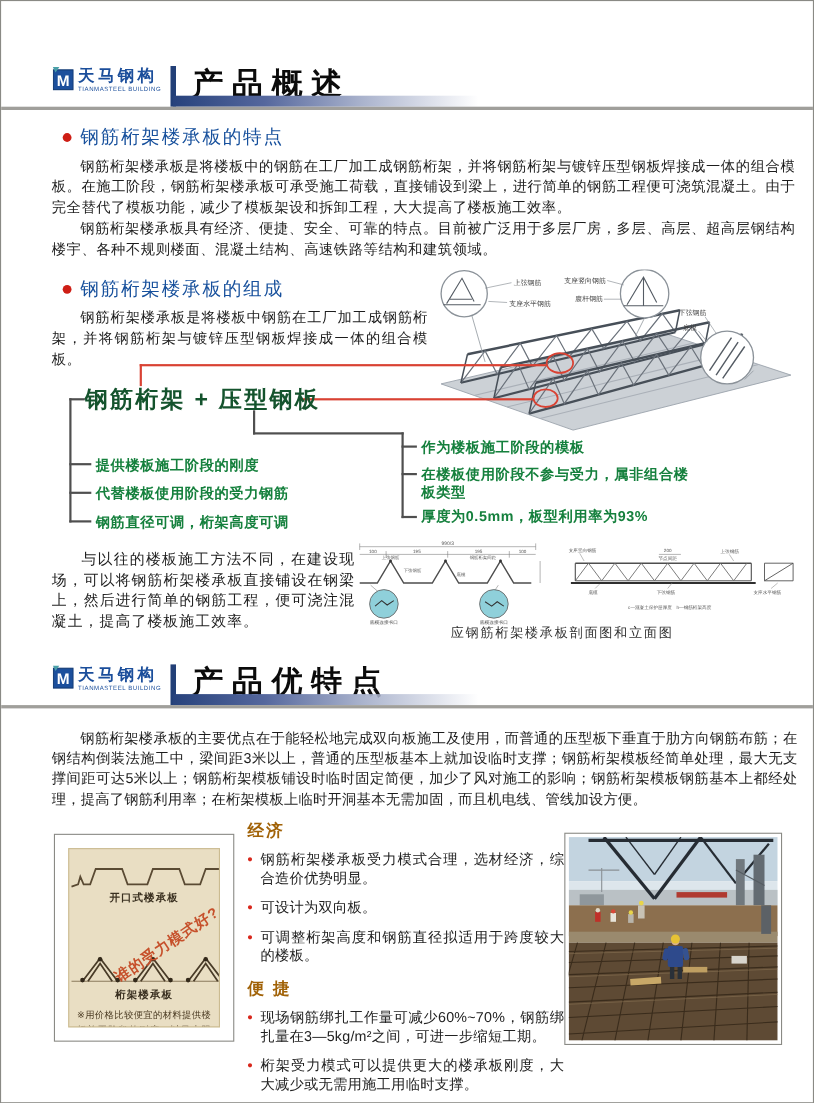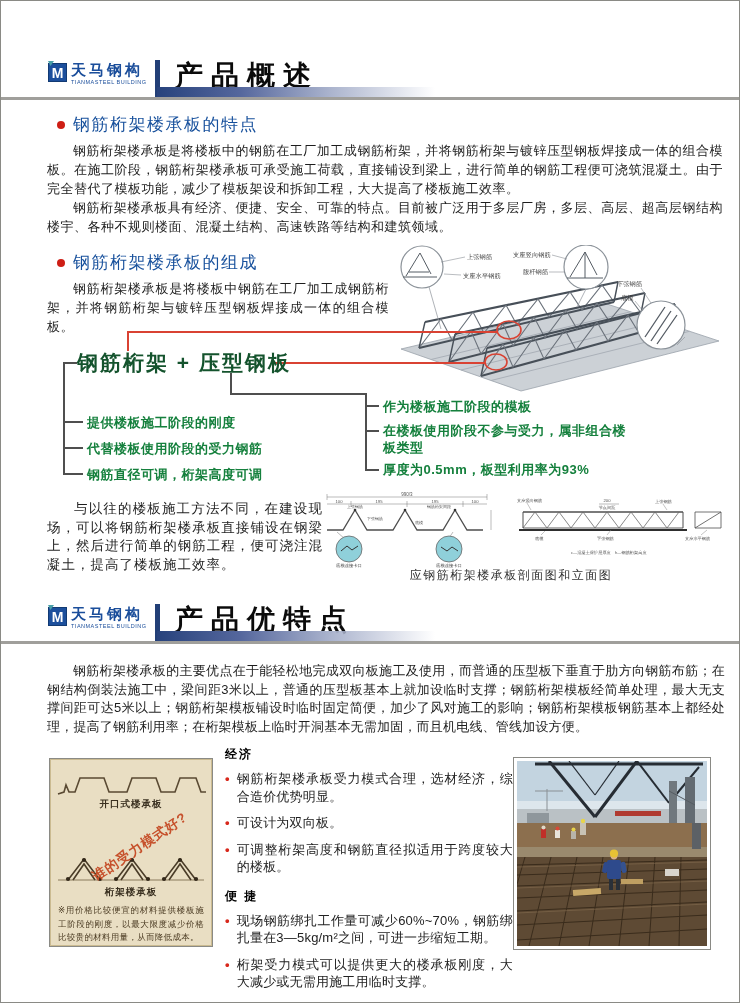--- a/index.html
+++ b/index.html
@@ -22,25 +22,25 @@
   .sec-hd { font-size:17px; font-weight:normal; color:#17509c; letter-spacing:1.5px; }
   
   .para { font-size:13px; line-height:19px; letter-spacing:0.5px; text-align:justify; color:#1d1d1d; }
   .para p { text-indent:2em; }
   .formula { font-size:21px; font-weight:bold; color:#14532d; letter-spacing:2px; }
   .point { font-size:13px; font-weight:bold; color:#15803d; letter-spacing:0.5px; line-height:17px; }
   .kline { background:#4f4f4f; }
   .rline { background:#d94233; }
   .caption { font-size:12px; color:#333; letter-spacing:1.5px; text-align:center; }
   
-  .adv-hd { font-size:12px; font-weight:bold; color:#000000; letter-spacing:2px; margin-bottom:7px; }
+  .adv-hd { font-size:15px; font-weight:bold; color:#a16207; letter-spacing:2px; margin-bottom:7px; }
   .adv-item { display:flex; gap:7px; font-size:13px; line-height:17.5px; letter-spacing:0.2px; color:#222; margin-bottom:9px; text-align:justify;}
   .adv-dot { color:#d8281c; font-weight:bold; line-height:17px; }
   
-  .sketch-outer { border:1px solid #8a8a85; background:#fff; padding:0; }
+  .sketch-outer { border:1px solid #8a8a85; background:#fff; padding:12px; }
   .sketch-inner { position:relative; height:100%; background:#e9dec3; border:1px solid #cbbb91; overflow:hidden; }
   .sk-label { text-align:center; font-size:9.5px; font-weight:bold; color:#3a3020; letter-spacing:1px; }
   .sk-q { position:absolute; left:14px; top:78px; width:150px; text-align:center;
           transform:rotate(-34deg); transform-origin:center;
           font-size:13.5px; font-weight:bold; color:#c6502b; letter-spacing:1px; }
   .sk-note { font-size:8.5px; line-height:13.5px; color:#4a3a22; padding:0 7px; text-align:justify; letter-spacing:0.3px;}
   
   .photo-outer { border:1px solid #8a8a85; background:#fff; padding:3px; }
   svg text { font-family:"Liberation Sans","DejaVu Sans",sans-serif; }
 </style>

